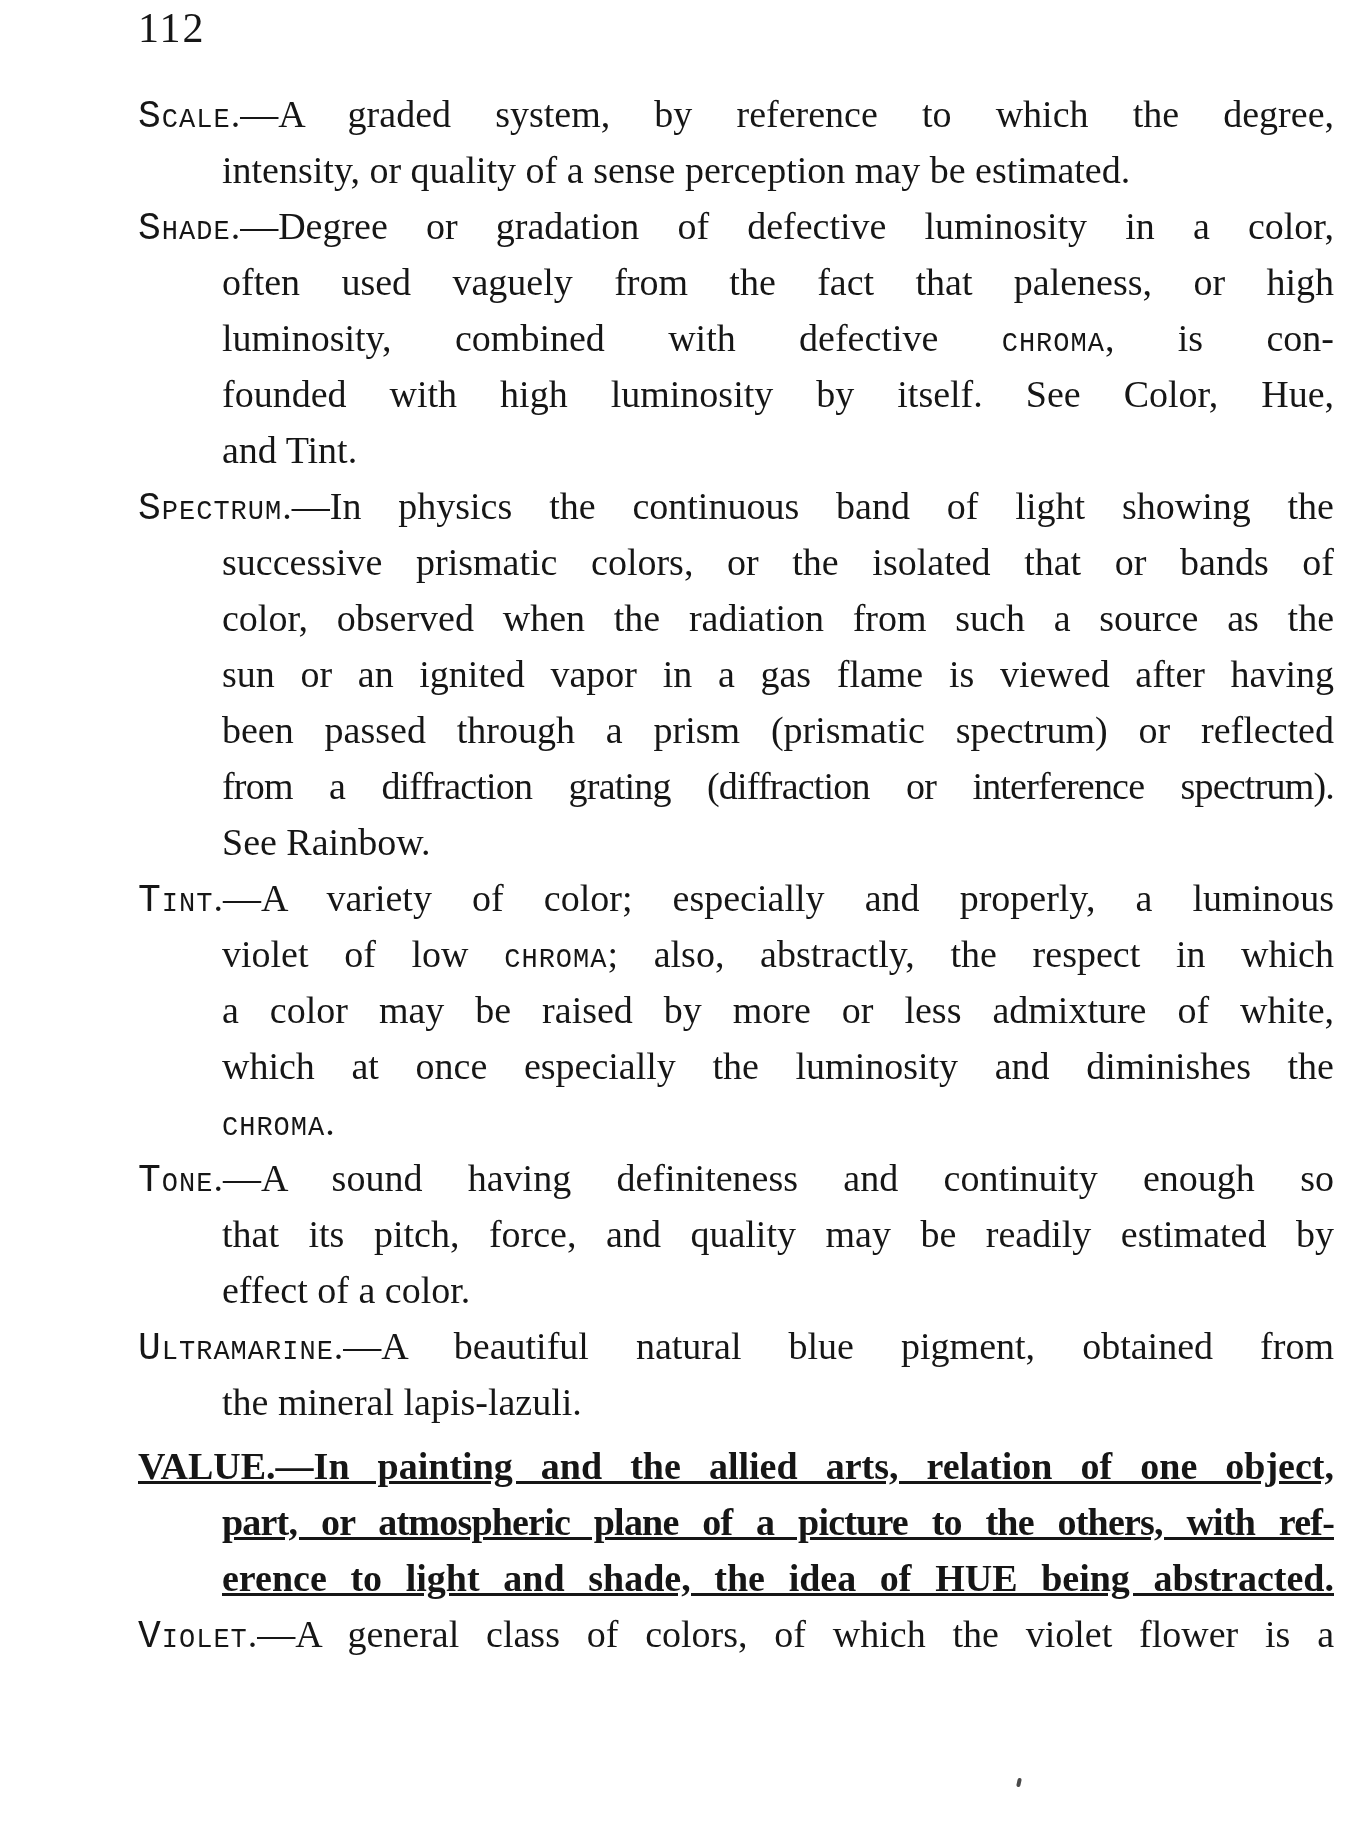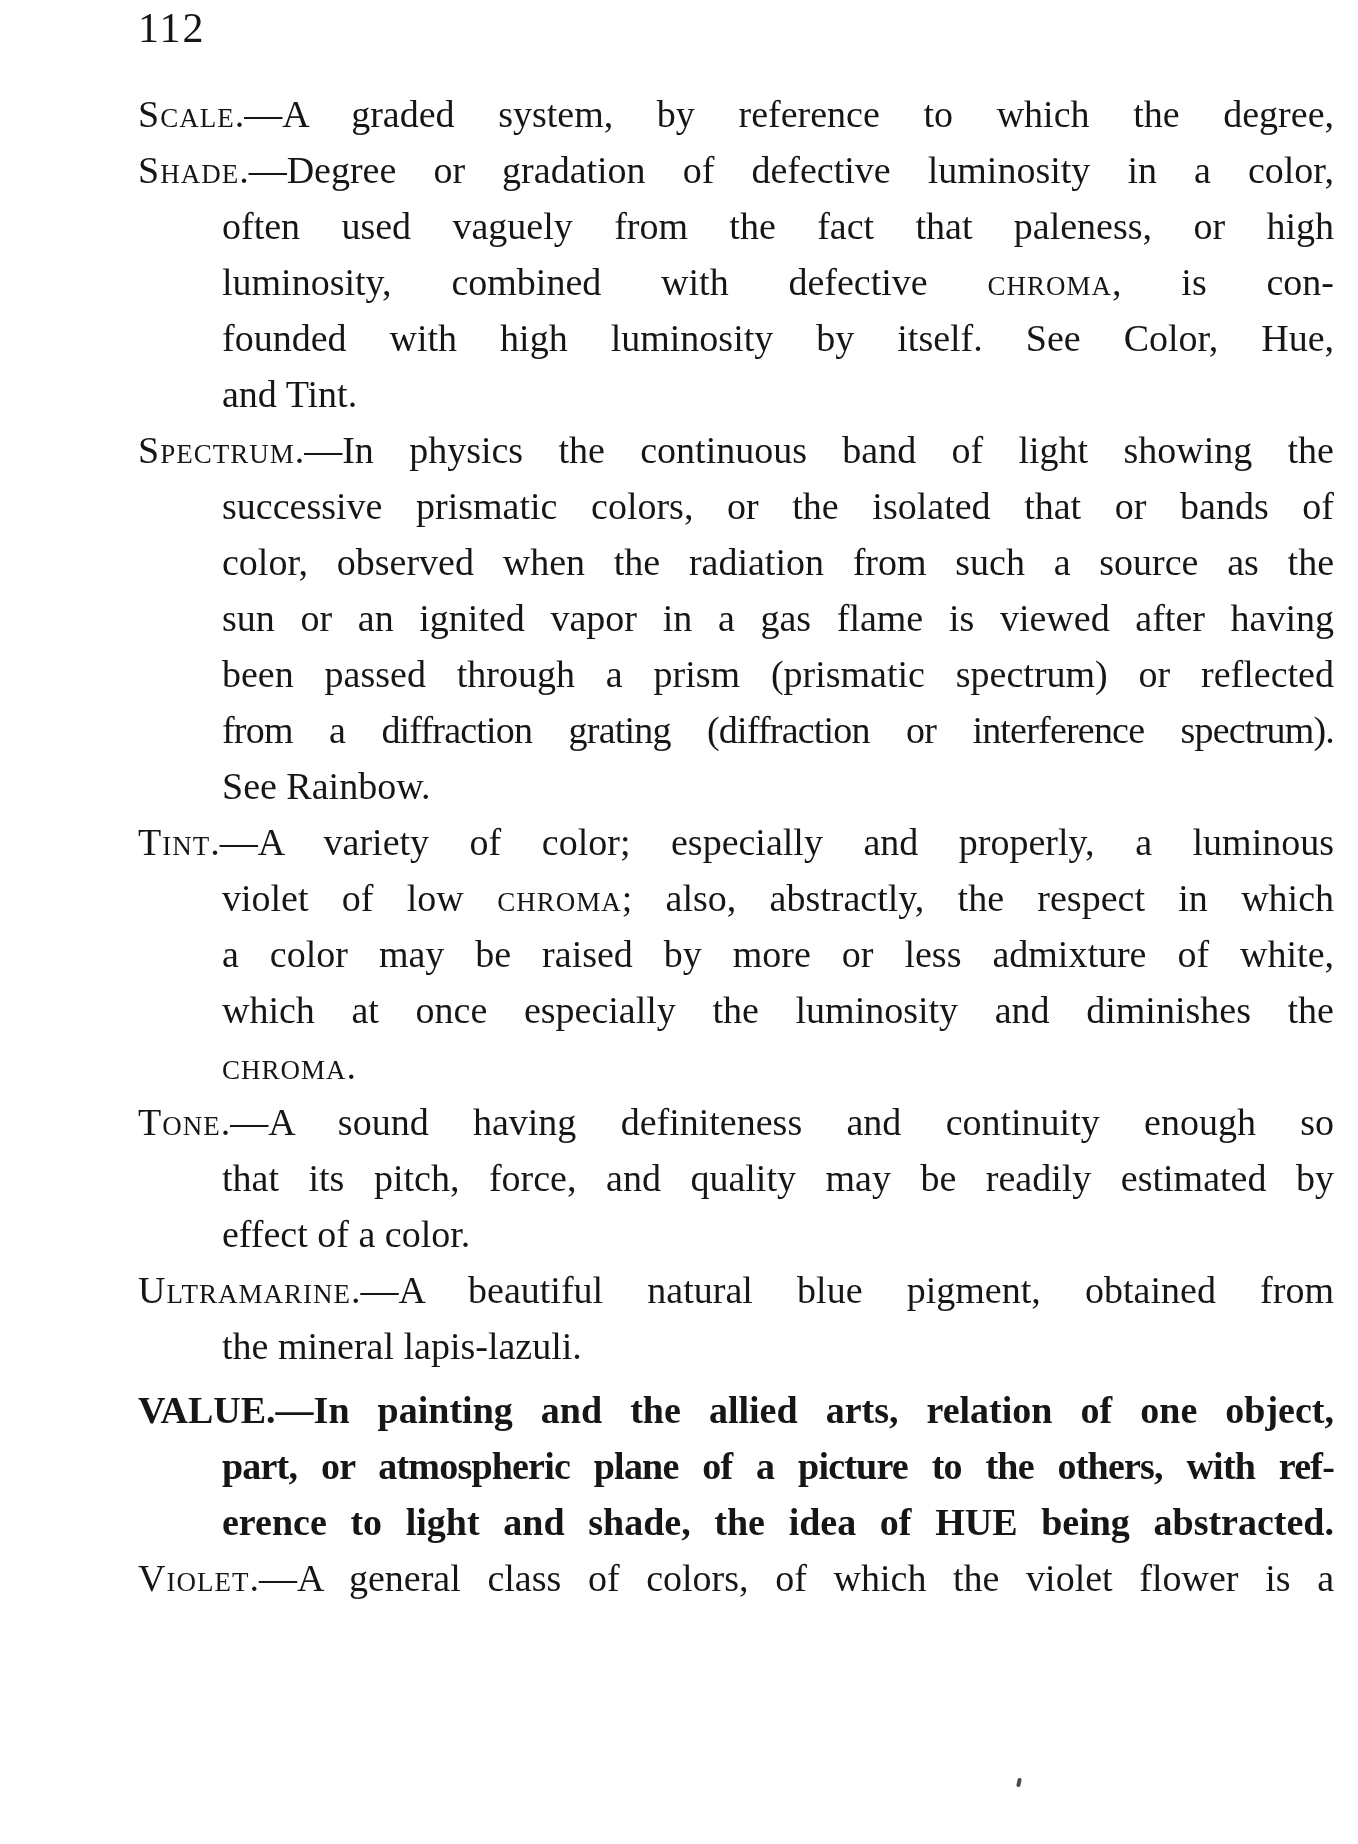--- a/index.html
+++ b/index.html
@@ -28,42 +28,43 @@
     height: 56px;
     text-align: left;
     white-space: normal;
   }
   .line.just {
     text-align: justify;
     text-align-last: justify;
   }
   .line.indent { padding-left: 84px; }
   .line.tight { letter-spacing: -0.8px; word-spacing: -3.5px; }
-  .entry.bold .line { font-weight: bold; }
+  .entry.bold .line { font-weight: bold; text-decoration: underline; }
   .entry.bold { margin-top: 8px; }
-  .s-sc { font-variant: small-caps; letter-spacing: 1px; }
+  .s-sc { font-variant: small-caps; letter-spacing: 1px; font-family: Liberation Mono, monospace; }
   .s-p { }
   .speck {
     position: absolute;
     left: 1017px; top: 1778px;
     width: 4px; height: 9px;
     background: #4a4a4a;
     border-radius: 2px;
     transform: rotate(12deg);
   }
 </style>
 </head>
 <body>
 
 <div class="page">
   <div class="page-number">112</div>
 
   <div class="entries">
       <div class="entry">
         <div class="line just"><span class="s-sc">Scale</span><span class="s-p">.—A graded system, by reference to which the degree,</span></div>
+        <div class="line indent"><span class="s-p">intensity, or quality of a sense perception may be estimated.</span></div>
       </div>
       <div class="entry">
         <div class="line just"><span class="s-sc">Shade</span><span class="s-p">.—Degree or gradation of defective luminosity in a color,</span></div>
         <div class="line just indent"><span class="s-p">often used vaguely from the fact that paleness, or high</span></div>
         <div class="line just indent"><span class="s-p">luminosity, combined with defective </span><span class="s-sc">chroma</span><span class="s-p">, is con-</span></div>
         <div class="line just indent"><span class="s-p">founded with high luminosity by itself. See Color, Hue,</span></div>
         <div class="line indent"><span class="s-p">and Tint.</span></div>
       </div>
       <div class="entry">
         <div class="line just"><span class="s-sc">Spectrum</span><span class="s-p">.—In physics the continuous band of light showing the</span></div>

